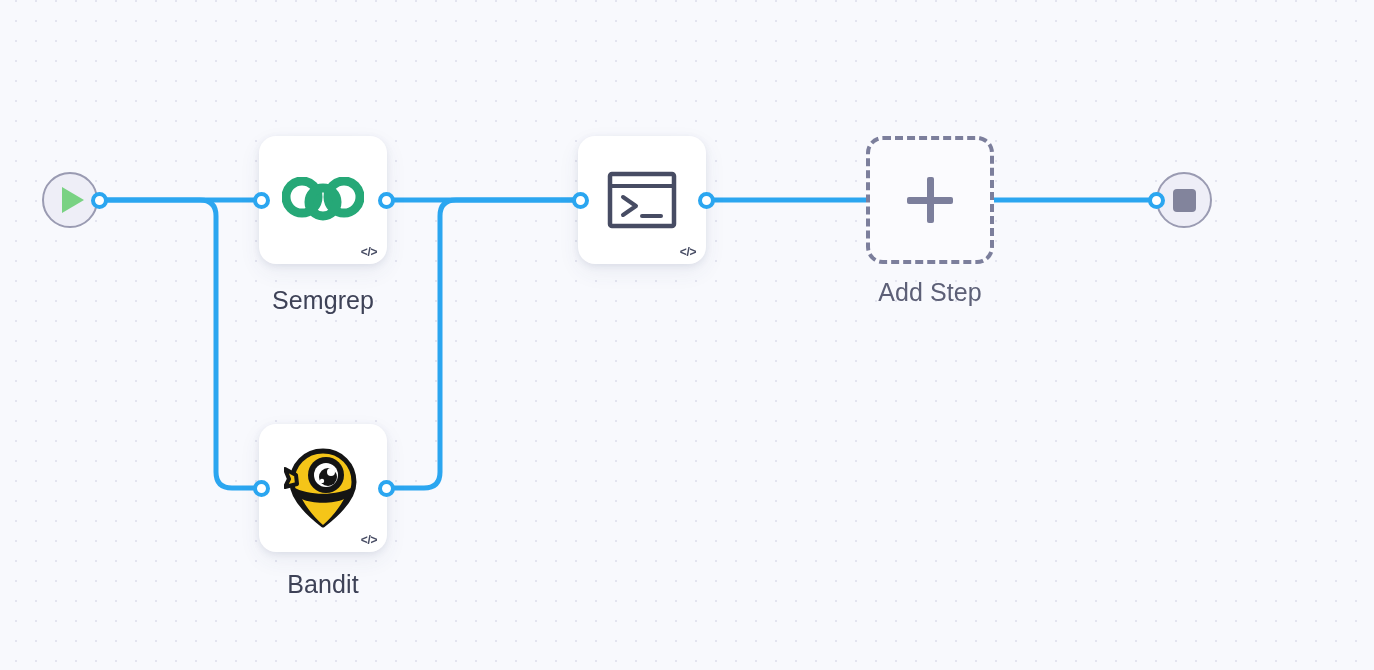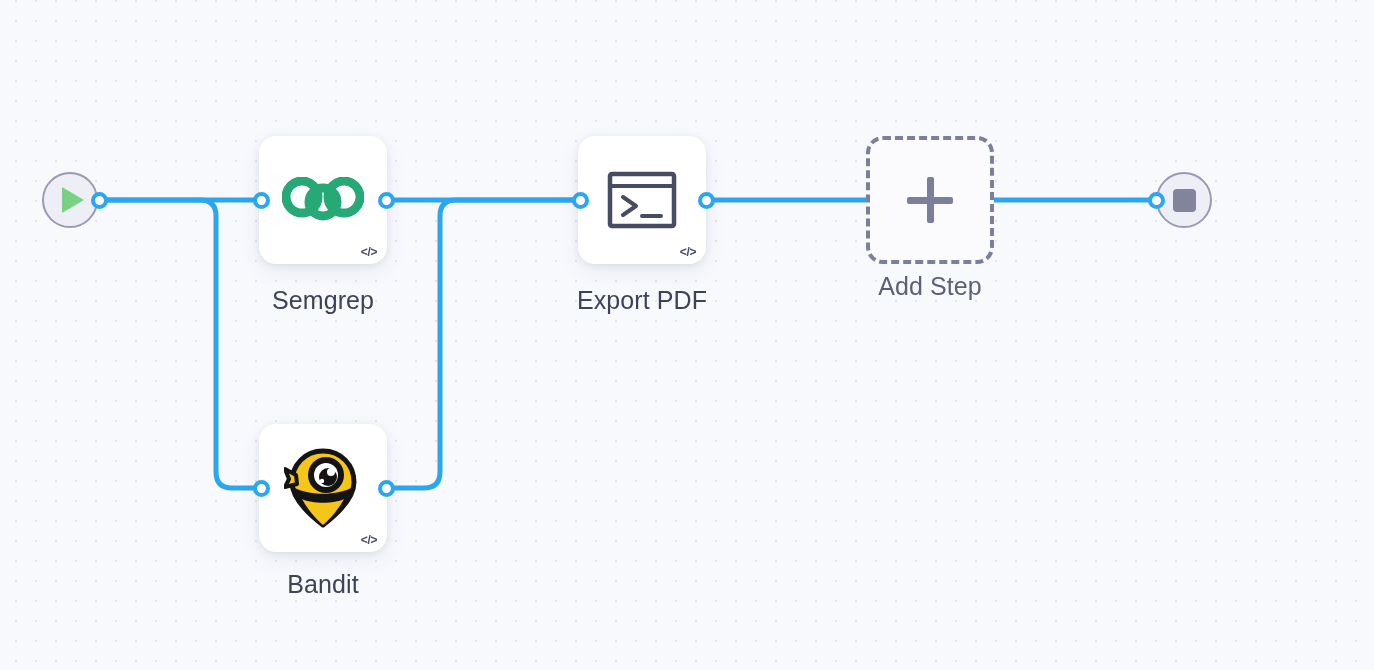--- a/index.html
+++ b/index.html
@@ -207,27 +207,26 @@
     <div class="node-inner">
       <svg width="70" height="58" viewBox="0 0 70 58">
         <rect x="3" y="3" width="64" height="52" rx="2" fill="#ffffff" stroke="#474c63" stroke-width="4.5"></rect>
         <line x1="3" y1="15" x2="67" y2="15" stroke="#474c63" stroke-width="4"></line>
         <polyline points="16,26 29,35 16,44" fill="none" stroke="#474c63" stroke-width="4" stroke-linecap="round" stroke-linejoin="round"></polyline>
         <line x1="35" y1="45" x2="54" y2="45" stroke="#474c63" stroke-width="4" stroke-linecap="round"></line>
       </svg>
     </div>
     <span class="code-badge">&lt;/&gt;</span>
   </div>
-  <div class="node-label" style="left:558px; top:288px; width:168px;">Export PDF</div>
 
   <div class="node-dashed" style="left:866px; top:136px;">
     <div class="plus-h"></div>
     <div class="plus-v"></div>
   </div>
-  <div class="node-label label-muted" style="left:866px; top:274px; width:128px;">Add Step</div>
+  <div class="node-label label-muted" style="left:866px; top:280px; width:128px;">Add Step</div>
 
   <div class="terminal" style="left:1156px; top:172px;">
     <div class="stop-sq"></div>
   </div>
 
   <div class="port" style="left:90.5px;  top:191.5px;"></div>
   <div class="port" style="left:252.5px; top:191.5px;"></div>
   <div class="port" style="left:377.5px; top:191.5px;"></div>
   <div class="port" style="left:252.5px; top:479.5px;"></div>
   <div class="port" style="left:377.5px; top:479.5px;"></div>

